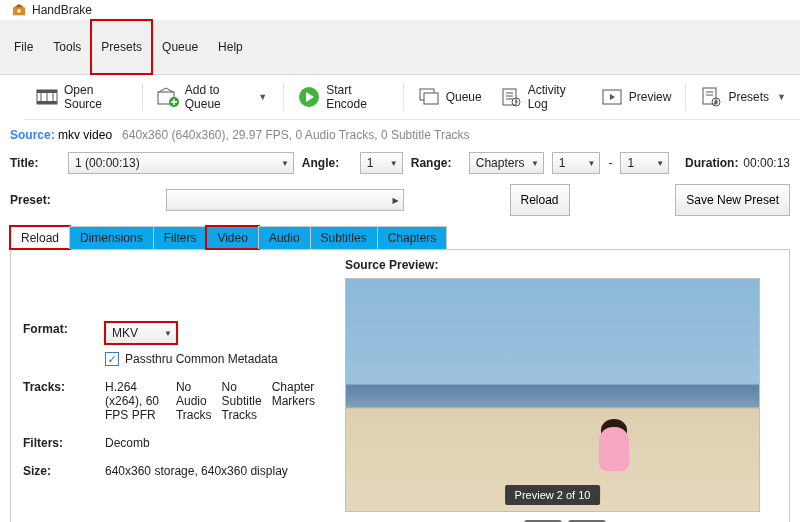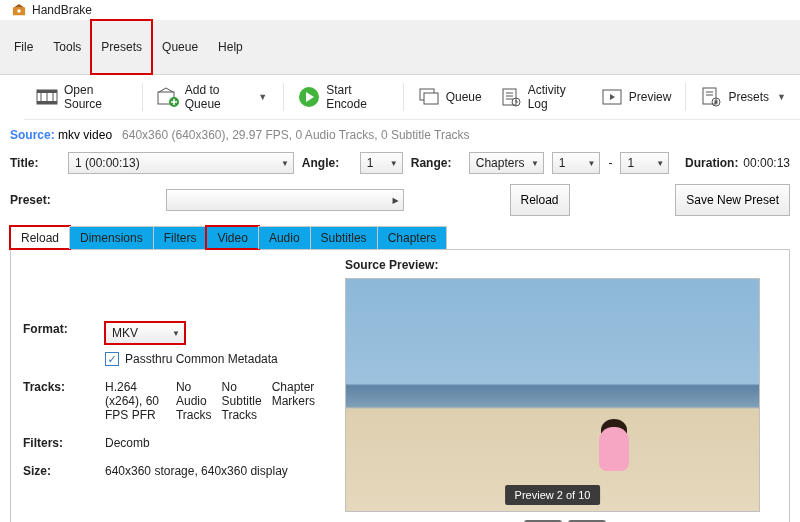--- a/index.html
+++ b/index.html
@@ -201,21 +201,21 @@
     <div class="tab">Audio</div>
     <div class="tab">Subtitles</div>
     <div class="tab">Chapters</div>
   </div>
 
   <div class="body">
     <div class="left">
       <div class="lbl">Format:</div>
       <div class="format-cell">
         <div class="format-row">
-          <div class="selectlike hl" style="width:80px">
+          <div class="selectlike hl" style="width:72px">
               <span>MKV</span>
               <span class="arrow">▼</span>
             </div>
         </div>
         <div class="format-row">
           <span class="cb">✓</span>
           <span>Passthru Common Metadata</span>
         </div>
       </div>
       <div class="lbl">Tracks:</div>

